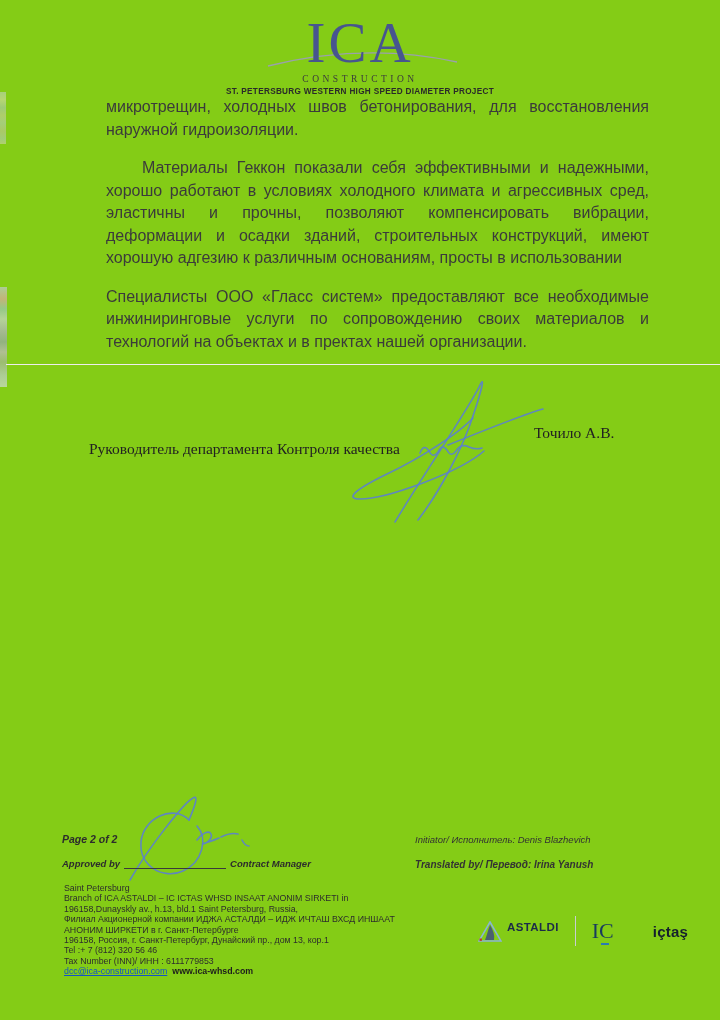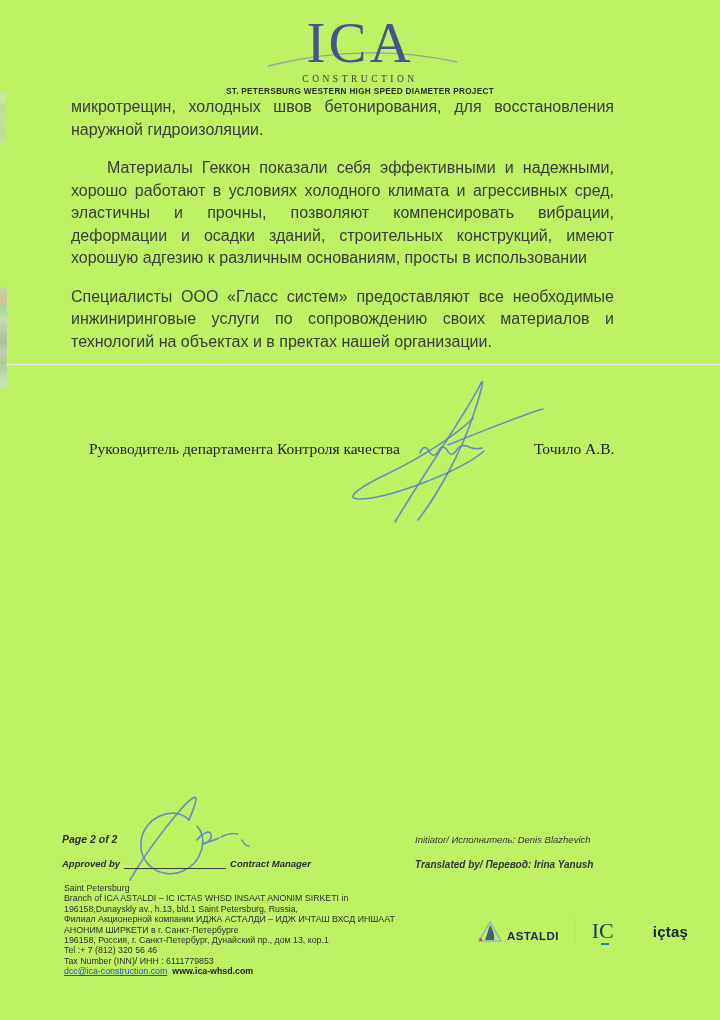--- a/index.html
+++ b/index.html
@@ -1,46 +1,46 @@
 <!DOCTYPE html>
 <html><head>
 <meta charset="utf-8">
 <style>
   html,body{margin:0;padding:0;background:#fff;}
-  .page{position:relative;width:720px;height:1020px;background:#bef264;overflow:hidden;
+  .page{position:relative;width:720px;height:1020px;background:#84cc16;overflow:hidden;
         font-family:"Liberation Sans",sans-serif;color:#3d3d3d;}
 
   
   .stripe{position:absolute;left:0;}
   .stripe-a{top:92px;width:6px;height:52px;opacity:.5;
     background:linear-gradient(180deg,#c9d4e2 0%,#e7e0cf 15%,#b8c8d8 30%,#d8cfc0 45%,#c4cfdc 60%,#cfc6b5 75%,#bfcbd9 90%,#dcd5c6 100%);}
   .stripe-b{top:287px;width:7px;height:100px;opacity:.65;
     background:linear-gradient(180deg,#c2cdd9 0%,#e3a7ad 12%,#9fc6c4 22%,#cfd6de 32%,#b5aed2 45%,#9aa4b8 55%,#c8b8d6 65%,#a8b4a0 75%,#c2ccd8 88%,#d5dde5 100%);}
   .scan-edge{position:absolute;left:6px;top:364px;width:714px;border-top:1px solid #ededed;}
 
   
   .letterhead{position:absolute;left:0;top:0;width:720px;text-align:center;}
   .logo-arc{position:absolute;left:265px;top:40px;pointer-events:none;}
   .logo-ica{position:relative;margin-top:14px;font-family:"Liberation Serif",serif;
     font-size:57px;line-height:58px;letter-spacing:3px;color:#47558f;font-weight:400;}
   .logo-sub1{margin-top:2px;font-family:"Liberation Serif",serif;font-size:9.5px;
     letter-spacing:3.5px;color:#3c3c3c;}
   .logo-sub2{margin-top:3px;font-size:8.2px;letter-spacing:.3px;color:#2a2a2a;font-weight:600;}
 
   
-  .body-text{position:absolute;left:71px;top:96px;width:543px;
+  .body-text{position:absolute;left:106px;top:96px;width:543px;
     font-size:16px;line-height:22.5px;color:#3b3b3b;text-align:justify;}
   .body-text p{margin:0;}
   .body-text p + p{margin-top:16px;}
   .indent{text-indent:36px;}
 
   
   .signoff-role{position:absolute;left:89px;top:440px;font-family:"Liberation Serif",serif;
     font-size:15.5px;color:#222;}
-  .signoff-name{position:absolute;left:534px;top:440px;font-family:"Liberation Serif",serif;
+  .signoff-name{position:absolute;left:534px;top:424px;font-family:"Liberation Serif",serif;
     font-size:15.5px;color:#222;}
   .sig-main{position:absolute;left:325px;top:372px;}
   .sig-small{position:absolute;left:115px;top:790px;}
   .sig-stroke{fill:none;stroke:#5b80d0;stroke-width:1.6;stroke-linecap:round;opacity:.9;}
 
   
   .page-label{position:absolute;left:62px;top:833px;font-style:italic;font-weight:600;
     font-size:10.5px;color:#2c2c2c;}
   .approved-row{position:absolute;left:62px;top:856px;display:flex;align-items:flex-end;
     font-style:italic;font-weight:700;font-size:9.5px;color:#2c2c2c;}
@@ -48,21 +48,21 @@
     height:12px;margin:0 4px;}
   .address{position:absolute;left:64px;top:883px;font-size:8.8px;line-height:10.4px;color:#2d2d2d;}
   .address .line{display:block;}
   .email-link{color:#1352c8;text-decoration:underline;cursor:pointer;}
   .website{font-weight:700;color:#1d1d1d;margin-left:5px;}
 
   .initiator{position:absolute;left:415px;top:834px;font-style:italic;font-size:9.5px;color:#333;}
   .translated{position:absolute;left:415px;top:859px;font-style:italic;font-size:10px;color:#333;font-weight:bold;}
 
   .logos{position:absolute;left:478px;top:910px;display:flex;align-items:center;gap:16px;height:42px;}
-  .astaldi{display:flex;align-items:flex-end;gap:5px;}
+  .astaldi{display:flex;align-items:flex-start;gap:5px;}
   .astaldi-label{font-size:11.5px;font-weight:700;letter-spacing:.4px;color:#1c2b49;}
   .logo-divider{width:1px;height:30px;background:#c8cdd2;}
   .ictas{display:flex;align-items:flex-start;gap:37px;}
   .ictas-ic{position:relative;font-family:"Liberation Serif",serif;font-size:22px;line-height:22px;color:#173a5f;}
   .ictas-mark{position:absolute;left:9px;bottom:-3px;width:8px;height:2px;background:#2a7ab5;}
   .ictas-name{font-size:15px;font-weight:700;color:#15202e;margin-left:2px;margin-top:3px;letter-spacing:.2px;text-align:center;}
 </style>
 </head>
 <body>
 

